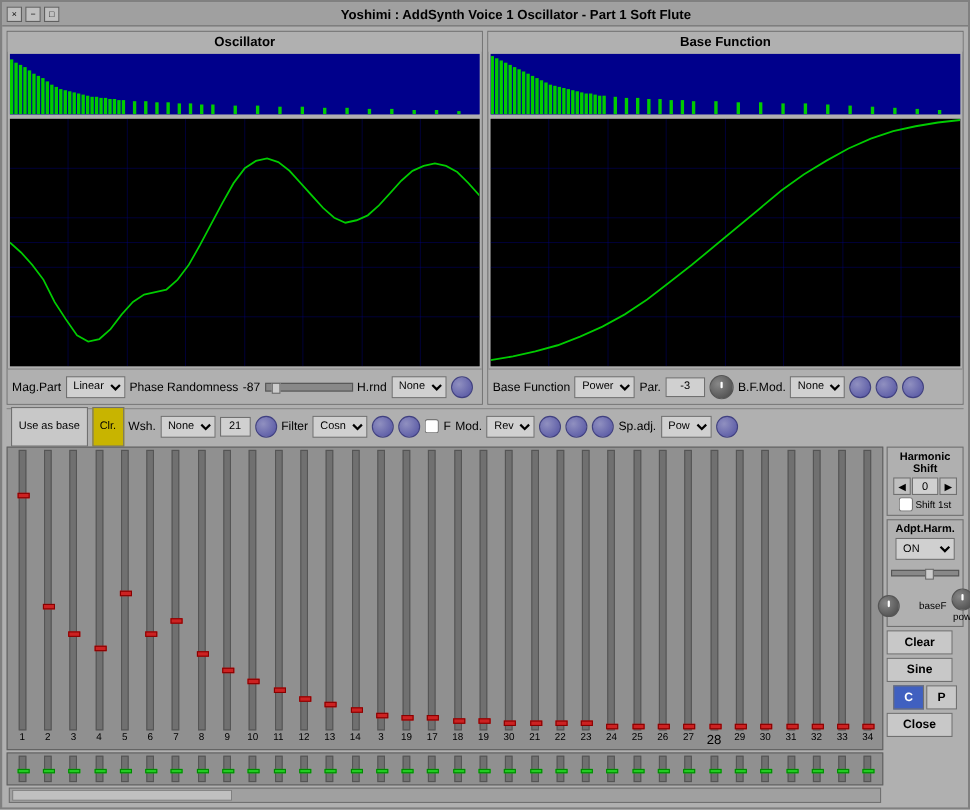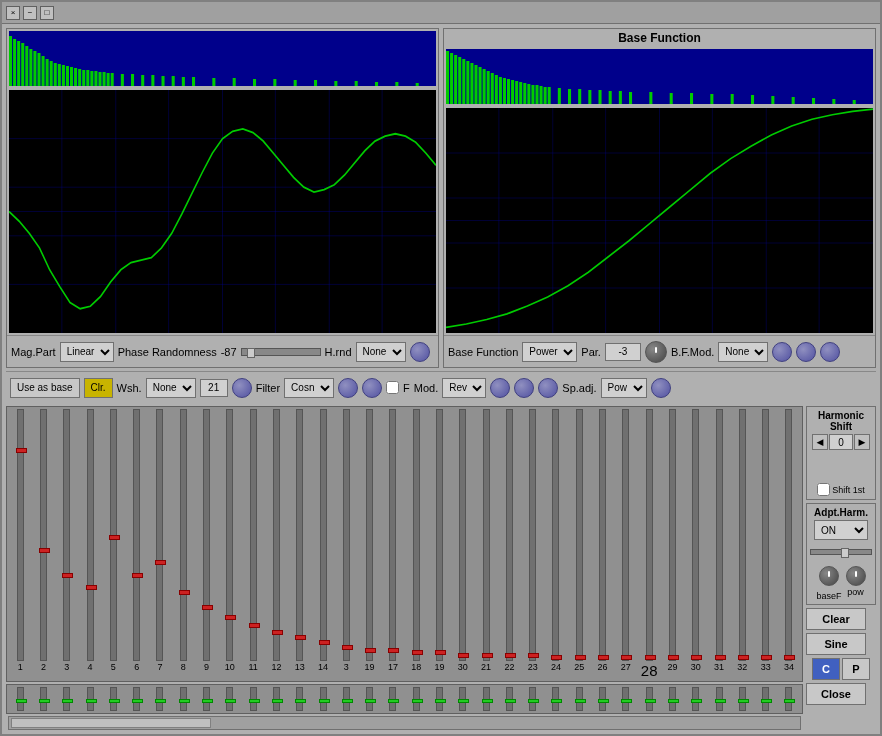--- a/index.html
+++ b/index.html
@@ -141,21 +141,21 @@
     }
     .knob::after {
       content: '';
       width: 2px;
       height: 6px;
       background: #fff;
       border-radius: 1px;
       transform: translateY(-2px);
     }
     .btn {
-      height: 20px;
+      height: 36px;
       padding: 1px 6px;
       background: #c8c8c8;
       border: 1px solid #707070;
       cursor: pointer;
       font-size: 10px;
       white-space: nowrap;
     }
     .btn-yellow {
       background: #c8b400;
       color: #000;
@@ -219,21 +219,20 @@
       border: 1px solid #707070;
       text-align: center;
       font-size: 10px;
       line-height: 16px;
     }
     .checkbox-row {
       display: flex;
       align-items: center;
       gap: 2px;
       font-size: 9px;
-      margin-top: 31px;
     }
     .adpt-box {
       background: #b0b0b0;
       border: 1px solid #707070;
       padding: 3px;
       display: flex;
       flex-direction: column;
       align-items: center;
       gap: 2px;
     }
@@ -307,27 +306,29 @@
 <body>
 
 <div class="window">
 
   <div class="title-bar">
     <div class="title-bar-controls">
       <div class="title-bar-btn">×</div>
       <div class="title-bar-btn">−</div>
       <div class="title-bar-btn">□</div>
     </div>
+    <div class="title-text">Yoshimi : AddSynth Voice 1 Oscillator - Part 1 Soft Flute</div>
   </div>
 
   <div class="main-content">
 
     <div class="top-panels">
 
       <div class="panel">
+        <div class="panel-title">Oscillator</div>
 
         <div class="spectrum-bar">
           <svg width="100%" height="100%" viewBox="0 0 420 55" preserveAspectRatio="none">
             <rect width="420" height="55" fill="#00008b"></rect>
 
             <g fill="#00cc00">
               <rect x="0" y="5" width="3" height="50"></rect>
               <rect x="4" y="8" width="3" height="47"></rect>
               <rect x="8" y="10" width="3" height="45"></rect>
               <rect x="12" y="12" width="3" height="43"></rect>
@@ -751,21 +752,21 @@
               <div style="flex: 1 1 0%; text-align: center; font-size: 9px; color: rgb(0, 0, 0); min-width: 0px; overflow: hidden;">18</div>
               <div style="flex: 1 1 0%; text-align: center; font-size: 9px; color: rgb(0, 0, 0); min-width: 0px; overflow: hidden;">19</div>
               <div style="flex: 1 1 0%; text-align: center; font-size: 9px; color: rgb(0, 0, 0); min-width: 0px; overflow: hidden;">30</div>
               <div style="flex: 1 1 0%; text-align: center; font-size: 9px; color: rgb(0, 0, 0); min-width: 0px; overflow: hidden;">21</div>
               <div style="flex: 1 1 0%; text-align: center; font-size: 9px; color: rgb(0, 0, 0); min-width: 0px; overflow: hidden;">22</div>
               <div style="flex: 1 1 0%; text-align: center; font-size: 9px; color: rgb(0, 0, 0); min-width: 0px; overflow: hidden;">23</div>
               <div style="flex: 1 1 0%; text-align: center; font-size: 9px; color: rgb(0, 0, 0); min-width: 0px; overflow: hidden;">24</div>
               <div style="flex: 1 1 0%; text-align: center; font-size: 9px; color: rgb(0, 0, 0); min-width: 0px; overflow: hidden;">25</div>
               <div style="flex: 1 1 0%; text-align: center; font-size: 9px; color: rgb(0, 0, 0); min-width: 0px; overflow: hidden;">26</div>
               <div style="flex: 1 1 0%; text-align: center; font-size: 9px; color: rgb(0, 0, 0); min-width: 0px; overflow: hidden;">27</div>
-              <div style="flex: 1 1 0%; text-align: center; font-size: 15px; color: rgb(0, 0, 0); min-width: 0px; overflow: hidden;">28</div>
+              <div style="flex: 1 1 0%; text-align: center; font-size: 12px; color: rgb(0, 0, 0); min-width: 0px; overflow: hidden;">28</div>
               <div style="flex: 1 1 0%; text-align: center; font-size: 9px; color: rgb(0, 0, 0); min-width: 0px; overflow: hidden;">29</div>
               <div style="flex: 1 1 0%; text-align: center; font-size: 9px; color: rgb(0, 0, 0); min-width: 0px; overflow: hidden;">30</div>
               <div style="flex: 1 1 0%; text-align: center; font-size: 9px; color: rgb(0, 0, 0); min-width: 0px; overflow: hidden;">31</div>
               <div style="flex: 1 1 0%; text-align: center; font-size: 9px; color: rgb(0, 0, 0); min-width: 0px; overflow: hidden;">32</div>
               <div style="flex: 1 1 0%; text-align: center; font-size: 9px; color: rgb(0, 0, 0); min-width: 0px; overflow: hidden;">33</div>
               <div style="flex: 1 1 0%; text-align: center; font-size: 9px; color: rgb(0, 0, 0); min-width: 0px; overflow: hidden;">34</div>
             </div>
         </div>
 
         <div style="height:30px;background:#909090;border:1px solid #606060;padding:2px;display:flex;gap:1px;align-items:center;">
@@ -968,21 +969,21 @@
           <div class="right-box-title">Adpt.Harm.</div>
           <select style="width:54px;font-size:10px;">
             <option>ON</option>
           </select>
           <div style="width:100%;height:20px;position:relative;">
             <div style="height:6px;background:#888;border:1px solid #555;margin-top:7px;position:relative;">
               <div style="width:8px;height:10px;background:#ccc;border:1px solid #666;position:absolute;top:-2px;left:50%;"></div>
             </div>
           </div>
           <div style="display:flex;gap:4px;margin-top:2px;">
-            <div style="display:flex;flex-direction:column;align-items:center;gap:5px;">
+            <div style="display:flex;flex-direction:row;align-items:center;gap:18px;">
               <div class="knob" style="width:20px;height:20px;"></div>
               <span style="font-size:9px;">baseF</span>
             </div>
             <div style="display:flex;flex-direction:column;align-items:center;gap:1px;">
               <div class="knob" style="width:20px;height:20px;"></div>
               <span style="font-size:9px;">pow</span>
             </div>
           </div>
         </div>
 

